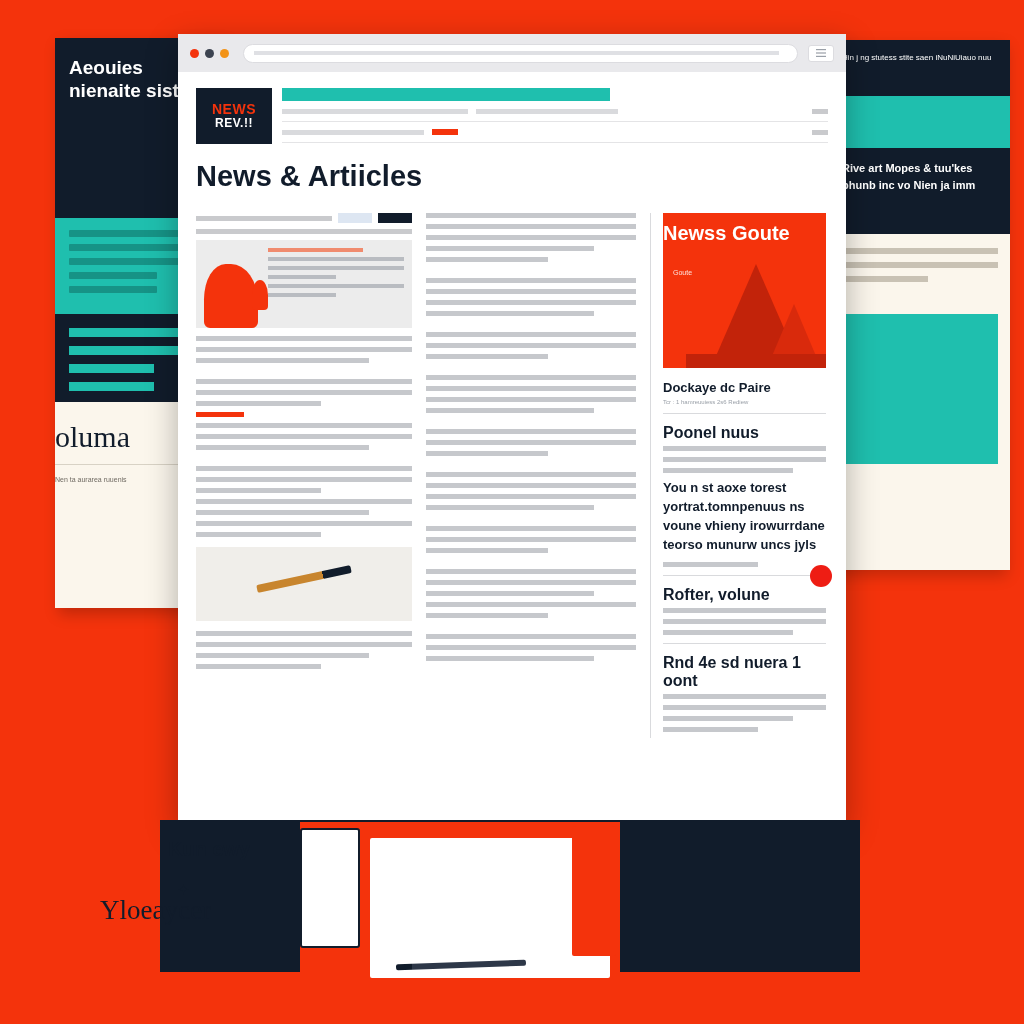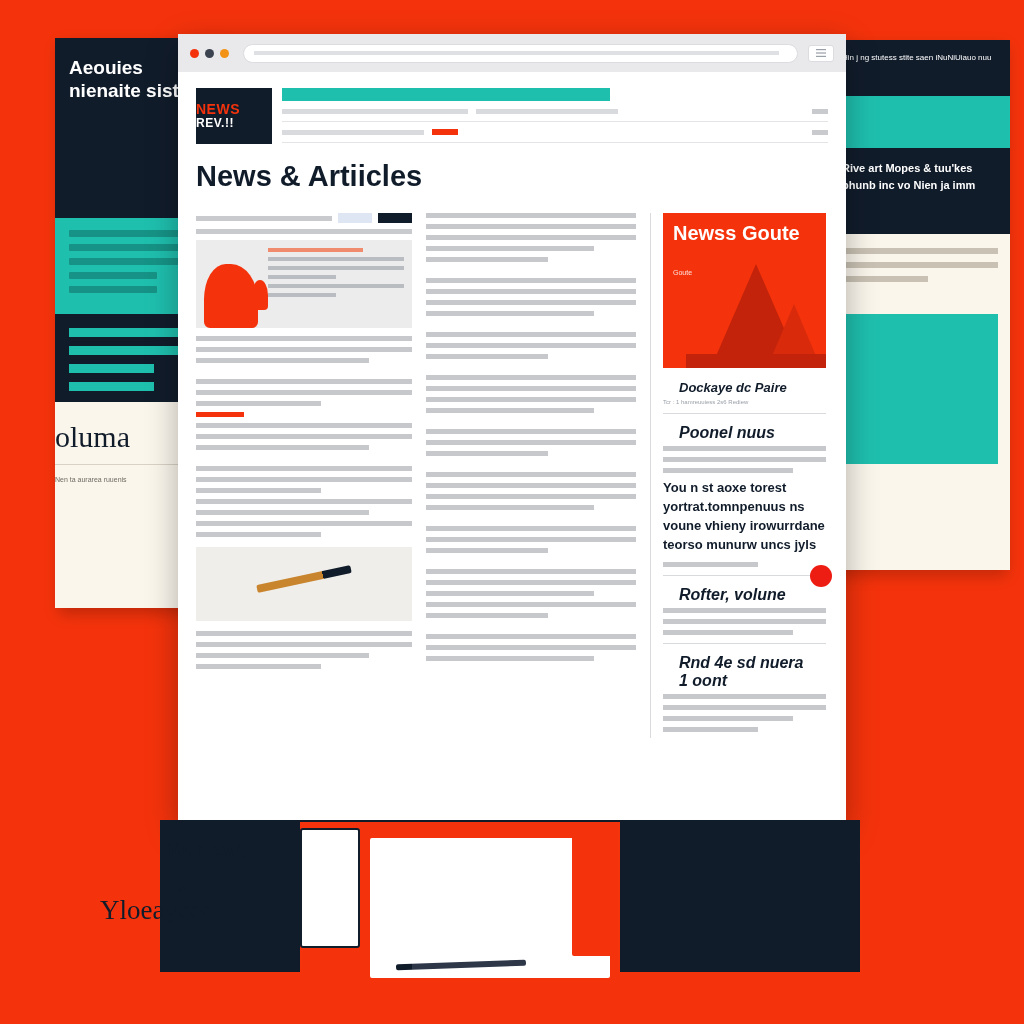--- a/index.html
+++ b/index.html
@@ -62,21 +62,21 @@
   .urlbar .u-ln { height: 4px; background: #dfe0e4; flex: 1; margin-right: 8px; }
   .chrome-right { margin-left: 10px; width: 26px; height: 17px; background: #fff; border: 1px solid #dcdce0;
                   border-radius: 3px; display:flex; align-items:center; justify-content:center; }
 
   .viewport { height: 752px; background: #fff; padding: 16px 18px 0 18px; position: relative; }
 
   
   .site-head { display: flex; gap: 10px; align-items: stretch; }
   .logo {
     width: 76px; height: 56px; background: #111c2b; color: #f4330c;
-    display: flex; flex-direction: column; justify-content: center;
+    display: flex; flex-direction: column; align-items: center; justify-content: center;
     font-size: 14px; font-weight: bold; line-height: 1.05; letter-spacing: .5px;
   }
   .logo .l2 { color: #ffffff; font-size: 12px; }
   .nav-col { flex: 1; }
   .nav-teal { height: 13px; background: #1fbfae; width: 60%; }
   .nav-row {
     display: flex; align-items: center; gap: 8px; height: 21px;
     border-bottom: 1px solid #e4e4e6; font-size: 7px; color: #8a8f96;
   }
   .nav-row .ln { height: 5px; background: #d9dadd; }
@@ -120,32 +120,32 @@
 
   .pen-img { height: 74px; background: #f0eeea; margin: 10px 0; position: relative; overflow:hidden;}
   .pen-img .pen { position:absolute; left: 60px; top: 28px; width: 96px; height: 8px;
     background: linear-gradient(90deg,#c8852e 0 70%, #111c2b 70% 100%); transform: rotate(-12deg); border-radius: 2px;}
 
   
   .hero {
     height: 155px; background: #f4330c; color: #fff; position: relative; overflow: hidden;
     margin-bottom: 12px;
   }
-  .hero .ttl { position: absolute; left: 10px; top: 10px; font-size: 20px; font-weight: bold; line-height: 1.05; }
+  .hero .ttl { position: absolute; left: 0; top: 10px; font-size: 20px; font-weight: bold; line-height: 1.05; }
   .hero .sub { position: absolute; left: 10px; top: 56px; font-size: 7px; opacity: .85; }
   .hero .mount {
     position: absolute; right: 4px; bottom: 0; width: 130px; height: 130px;
   }
   .hero .tri { position: absolute; bottom: 12px; right: 26px; width: 0; height: 0;
     border-left: 40px solid transparent; border-right: 40px solid transparent; border-bottom: 92px solid #c2230a; }
   .hero .tri2 { position: absolute; bottom: 12px; right: 6px; width: 0; height: 0;
     border-left: 22px solid transparent; border-right: 22px solid transparent; border-bottom: 52px solid #d92a0c; }
   .hero .band { position: absolute; bottom: 0; right: 0; width: 140px; height: 14px; background: #c2230a; }
 
-  .side-h { font-size: 13px; font-weight: bold; color: #111c2b; margin: 10px 16px 4px; font-style: italic; }
+  .side-h { font-size: 13px; font-weight: bold; color: #111c2b; margin: 10px 0 4px; }
   .side-h.sm { font-size: 16px; }
   .side-sub { font-size: 6px; color: #9aa0a8; margin-bottom: 6px; }
   .hr { height: 1px; background: #d9dadd; margin: 8px 0; }
   .side-big { font-size: 13px; font-weight: bold; color: #111c2b; line-height: 1.45; }
   .reddot { width: 22px; height: 22px; border-radius: 50%; background: #ee1d14;
             position: absolute; right: -6px; }
 
   
   .fg-dark { position: absolute; left: 160px; top: 820px; width: 700px; height: 152px; background: #111c2b; }
   .fg-orange { position: absolute; left: 300px; top: 822px; width: 320px; height: 150px; background: #f4330c; }

